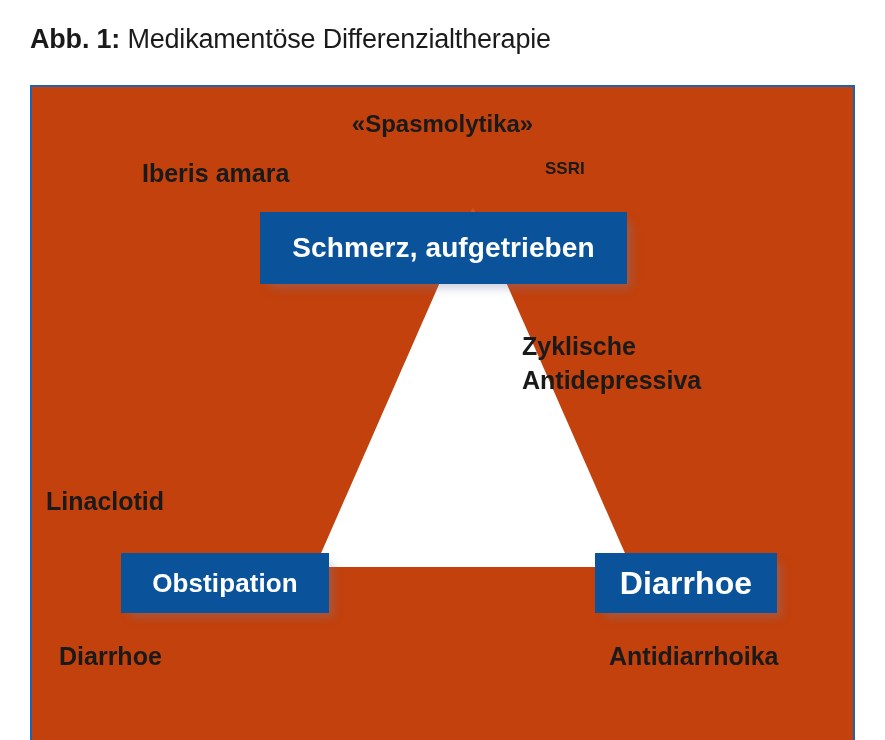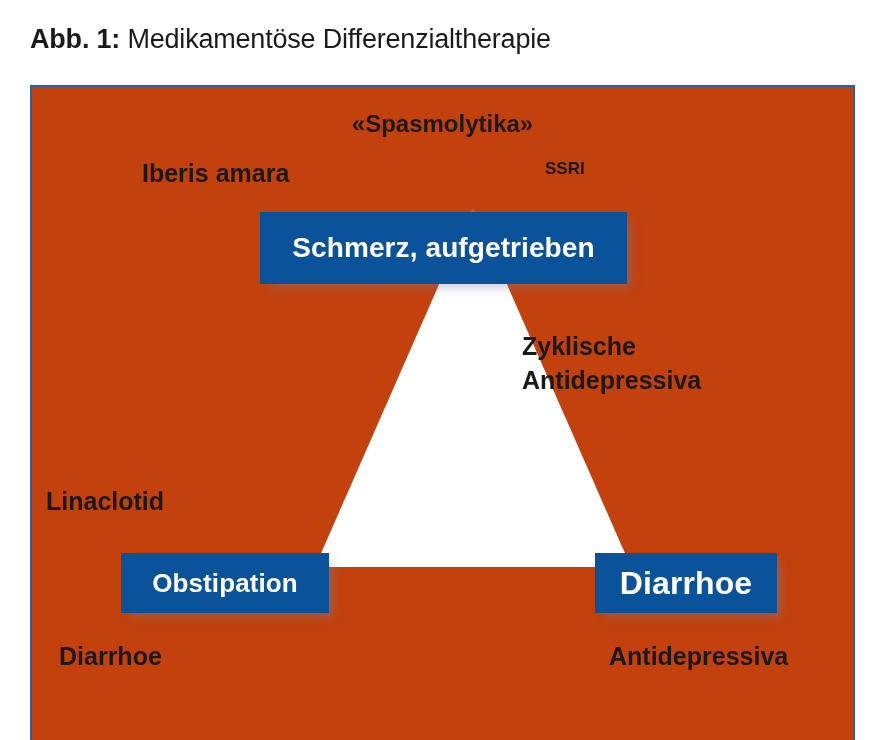--- a/index.html
+++ b/index.html
@@ -176,20 +176,20 @@
     <div class="triangle-wrap">
       <div class="triangle"></div>
     </div>
 
     <div class="label lbl-spasmolytika">«Spasmolytika»</div>
     <div class="label lbl-iberis">Iberis amara</div>
     <div class="label lbl-ssri">SSRI</div>
     <div class="label lbl-zyklische">Zyklische Antidepressiva</div>
     <div class="label lbl-linaclotid">Linaclotid</div>
     <div class="label lbl-laxanzien">Diarrhoe</div>
-    <div class="label lbl-antidiarrhoika">Antidepressiva</div>
+    <div class="label lbl-antidiarrhoika">Antidiarrhoika</div>
 
     <div class="node node-constipation">Obstipation</div>
     <div class="node node-pain">Schmerz, aufgetrieben</div>
     <div class="node node-diarrhea">Diarrhoe</div>
 
   </div>
 </div>
 
 </body></html>

